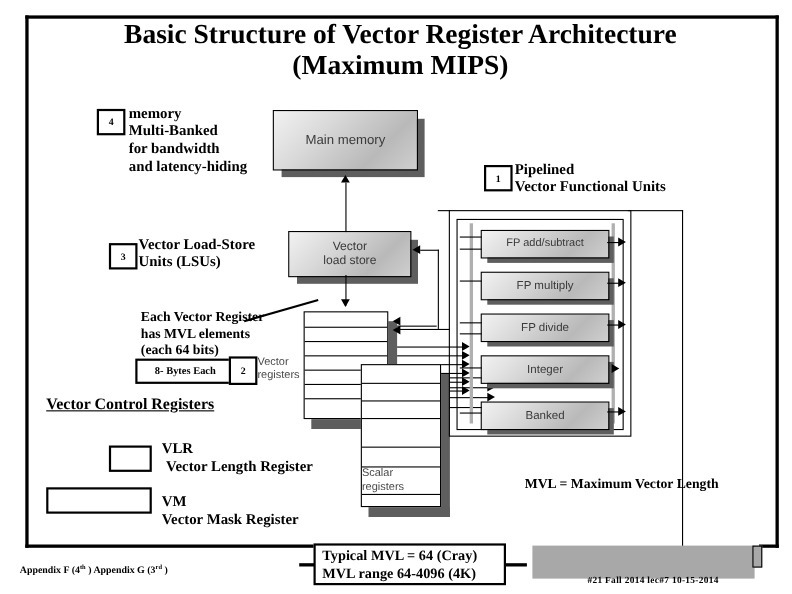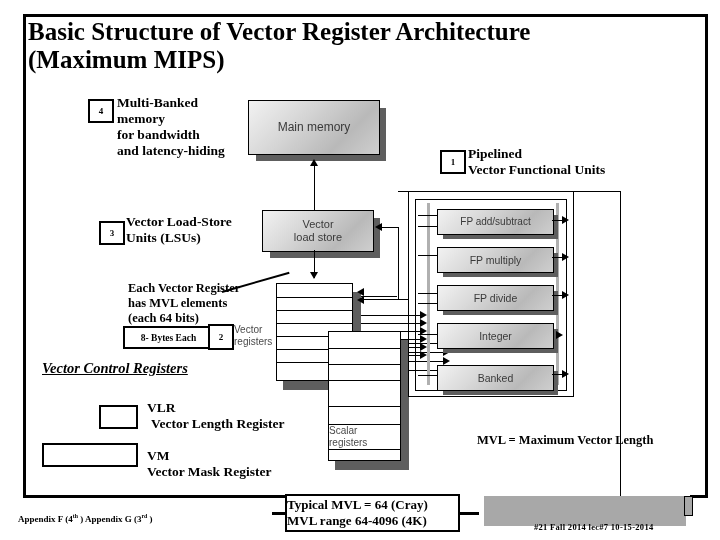--- a/index.html
+++ b/index.html
@@ -7,21 +7,21 @@
        font-family:"Liberation Serif", serif;color:#000;}
   .slide{position:absolute;left:0;top:0;width:720px;height:540px;}
 
   
   .frame-left{position:absolute;left:23px;top:14px;width:3px;height:484px;background:#000;}
   .frame-right{position:absolute;left:705px;top:14px;width:3px;height:484px;background:#000;}
   .frame-top{position:absolute;left:23px;top:14px;width:685px;height:3px;background:#000;}
   .frame-bottom-l{position:absolute;left:23px;top:495px;width:285px;height:3px;background:#000;}
   .frame-bottom-r{position:absolute;left:690px;top:495px;width:18px;height:3px;background:#000;}
 
-  .title{position:absolute;left:28px;top:18px;width:672px;
+  .title{position:absolute;left:28px;top:18px;width:672px;text-align:center;
          font-size:25px;font-weight:bold;line-height:1.12;letter-spacing:0px;}
 
   .lbl{position:absolute;font-weight:bold;font-size:13.5px;line-height:1.18;}
   .badge{position:absolute;border:2px solid #000;background:#fff;
          font-size:9px;font-weight:bold;text-align:center;
          display:flex;align-items:center;justify-content:center;}
 
   
   .gbox{position:absolute;border:1px solid #000;
         background:linear-gradient(135deg,#f2f2f2 0%,#d8d8d8 35%,#b9b9b9 72%,#cfcfcf 100%);
@@ -48,21 +48,21 @@
   .fu-outer{position:absolute;border:1px solid #000;background:transparent;}
   .fu-bus{position:absolute;background:#b0b0b0;width:3px;}
 
   .openbox{position:absolute;border:2px solid #000;background:#fff;}
 
   .underline-head{text-decoration:underline;}
 
   .footbox{position:absolute;border:2px solid #000;background:#fff;
            font-weight:bold;font-size:13px;line-height:1.25;
            display:flex;flex-direction:column;justify-content:center;
-           box-sizing:border-box;}
+           padding-left:6px;box-sizing:border-box;}
   .brandbox{position:absolute;border:2px solid #000;background:#fff;
             font-weight:bold;font-size:20px;display:flex;align-items:center;
             justify-content:center;}
   .brandshadow{position:absolute;background:#a8a8a8;}
   .brandtick{position:absolute;background:#a8a8a8;border:1px solid #000;}
   .footsmall{position:absolute;font-weight:bold;font-size:8.5px;letter-spacing:.3px;}
   .appendix{position:absolute;font-weight:bold;font-size:9px;}
   sup{font-size:65%;}
 </style>
 </head>
@@ -78,22 +78,22 @@
 
   <div class="title">
     <div>Basic Structure of Vector Register Architecture</div>
     <div>(Maximum MIPS)</div>
   </div>
 
   <div class="badge" style="left:88px;top:99px;width:22px;height:20px;">
     <span>4</span>
   </div>
   <div class="lbl" style="left:117px;top:95px;width:140px;">
+    <div>memory</div>
     <div>Multi-Banked</div>
-    <div>memory</div>
     <div>for bandwidth</div>
     <div>and latency-hiding</div>
   </div>
 
   <div class="gshadow" style="left:256px;top:108px;width:130px;height:53px;"></div>
   <div class="gbox" style="left:248px;top:100px;width:130px;height:53px;font-size:12px;text-align:right;">
     <span>Main memory</span>
   </div>
 
   <div class="ln" style="left:314px;top:166px;width:1px;height:46px;"></div>
@@ -246,21 +246,21 @@
   <div class="ln" style="left:418px;top:375px;width:20px;height:1px;"></div>
   <div class="ln" style="left:552px;top:374px;width:12px;height:1px;"></div>
   <div class="arr arr-r" style="left:562px;top:370px;"></div>
 
   <div class="ln" style="left:398px;top:191px;width:11px;height:1px;"></div>
   <div class="ln" style="left:398px;top:299px;width:11px;height:1px;"></div>
 
   <div class="ln" style="left:620px;top:191px;width:1px;height:306px;"></div>
   <div class="ln" style="left:571px;top:191px;width:50px;height:1px;"></div>
 
-  <div class="lbl underline-head" style="left:42px;top:360px;font-size:14.5px;font-style:italic;">Vector Control Registers</div>
+  <div class="lbl underline-head" style="left:42px;top:360px;font-size:14.5px;">Vector Control Registers</div>
 
   <div class="openbox" style="left:99px;top:405px;width:35px;height:20px;"></div>
   <div class="lbl" style="left:147px;top:400px;width:170px;font-size:13.5px;">
     <div>VLR</div>
     <div style="padding-left:4px;">Vector Length Register</div>
   </div>
 
   <div class="openbox" style="left:42px;top:443px;width:92px;height:20px;"></div>
   <div class="lbl" style="left:147px;top:448px;width:190px;font-size:13.5px;">
     <div>VM</div>

